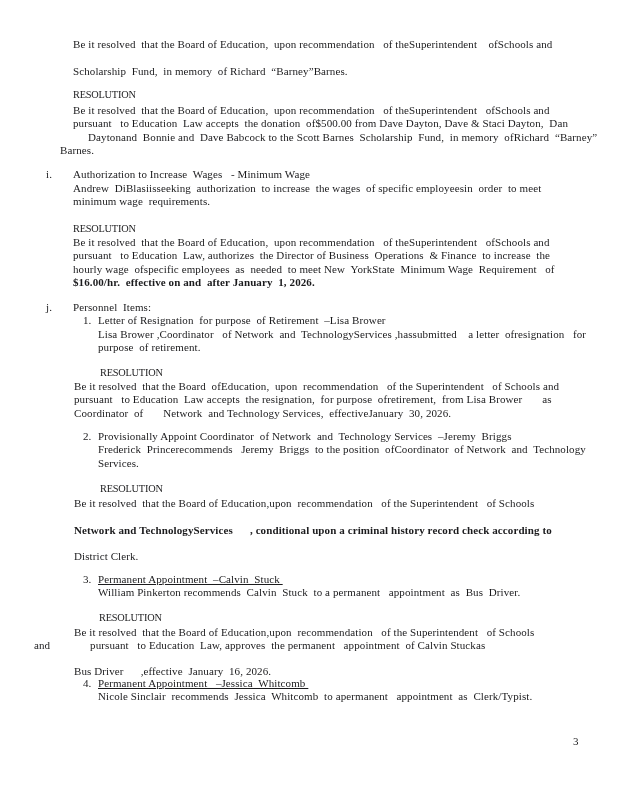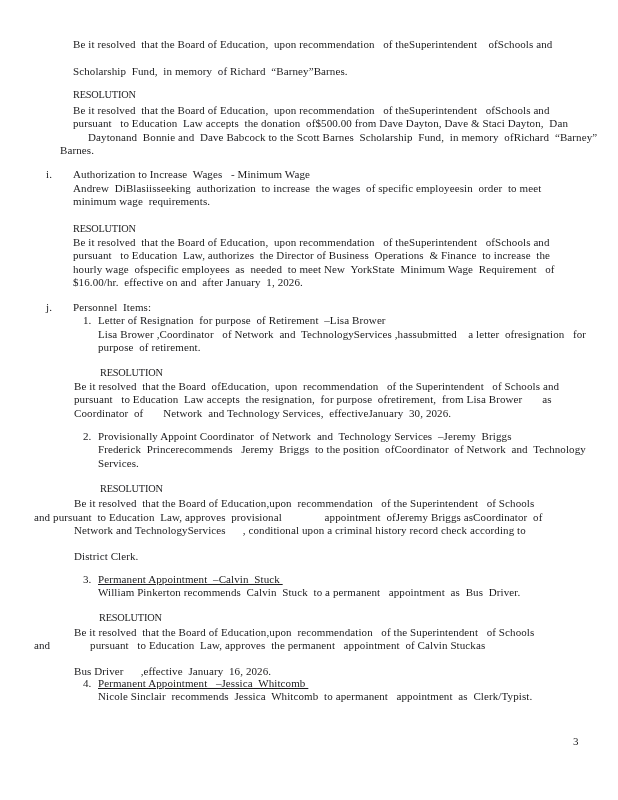--- a/index.html
+++ b/index.html
@@ -47,39 +47,38 @@
     <div class="line" style="left: 73px; top: 131px; margin-left: 15px;">Daytonand  Bonnie and  Dave Babcock to the Scott Barnes  Scholarship  Fund,  in memory  ofRichard  “Barney”</div>
     <div class="line" style="left: 60px; top: 144px;">Barnes.</div>
     <div class="line" style="left: 46px; top: 168px;">i.</div>
     <div class="line" style="left: 73px; top: 168px;">Authorization to Increase  Wages   - Minimum Wage</div>
     <div class="line" style="left: 73px; top: 182px;">Andrew  DiBlasiisseeking  authorization  to increase  the wages  of specific employeesin  order  to meet</div>
     <div class="line" style="left: 73px; top: 195px;">minimum wage  requirements.</div>
     <div class="line heading" style="left: 73px; top: 223px;">RESOLUTION</div>
     <div class="line" style="left: 73px; top: 236px;">Be it resolved  that the Board of Education,  upon recommendation   of theSuperintendent   ofSchools and</div>
     <div class="line" style="left: 73px; top: 249px;">pursuant   to Education  Law, authorizes  the Director of Business  Operations  &amp; Finance  to increase  the</div>
     <div class="line" style="left: 73px; top: 263px;">hourly wage  ofspecific employees  as  needed  to meet New  YorkState  Minimum Wage  Requirement   of</div>
-    <div class="line" style="left: 73px; top: 276px;">$16.00/hr.  effective on and  after January  1, 2026.</div>
+    <div class="line" style="left: 73px; top: 276px; font-weight: bold;">$16.00/hr.  effective on and  after January  1, 2026.</div>
     <div class="line" style="left: 46px; top: 301px;">j.</div>
     <div class="line" style="left: 73px; top: 301px;">Personnel  Items:</div>
     <div class="line" style="left: 83px; top: 314px;">1.</div>
     <div class="line" style="left: 98px; top: 314px;">Letter of Resignation  for purpose  of Retirement  –Lisa Brower</div>
     <div class="line" style="left: 98px; top: 328px;">Lisa Brower ,Coordinator   of Network  and  TechnologyServices ,hassubmitted    a letter  ofresignation   for</div>
     <div class="line" style="left: 98px; top: 341px;">purpose  of retirement.</div>
     <div class="line heading" style="left: 100px; top: 367px;">RESOLUTION</div>
     <div class="line" style="left: 74px; top: 380px;">Be it resolved  that the Board  ofEducation,  upon  recommendation   of the Superintendent   of Schools and</div>
     <div class="line" style="left: 74px; top: 393px;">pursuant   to Education  Law accepts  the resignation,  for purpose  ofretirement,  from Lisa Brower       as</div>
     <div class="line" style="left: 74px; top: 407px;">Coordinator  of       Network  and Technology Services,  effectiveJanuary  30, 2026.</div>
     <div class="line" style="left: 83px; top: 430px;">2.</div>
     <div class="line" style="left: 98px; top: 430px;">Provisionally Appoint Coordinator  of Network  and  Technology Services  –Jeremy  Briggs</div>
     <div class="line" style="left: 98px; top: 443px;">Frederick  Princerecommends   Jeremy  Briggs  to the position  ofCoordinator  of Network  and  Technology</div>
     <div class="line" style="left: 98px; top: 457px;">Services.</div>
     <div class="line heading" style="left: 100px; top: 483px;">RESOLUTION</div>
     <div class="line" style="left: 74px; top: 497px;">Be it resolved  that the Board of Education,upon  recommendation   of the Superintendent   of Schools</div>
-    <div class="line" style="left: 34px; top: 511px;">and pursuant  to Education  Law, approves  provisional               appointment  ofJeremy Briggs asCoordinator  of</div>
-    <div class="line" style="left: 74px; top: 524px;">Network and TechnologyServices      , conditional upon a criminal history record check according to</div>
+    <div class="line" style="left: 74px; top: 524px; font-weight: bold;">Network and TechnologyServices      , conditional upon a criminal history record check according to</div>
     <div class="line" style="left: 74px; top: 550px;">District Clerk.</div>
     <div class="line" style="left: 83px; top: 573px;">3.</div>
     <div class="line underline" style="left: 98px; top: 573px;">Permanent Appointment  –Calvin  Stuck </div>
     <div class="line" style="left: 98px; top: 586px;">William Pinkerton recommends  Calvin  Stuck  to a permanent   appointment  as  Bus  Driver.</div>
     <div class="line heading" style="left: 99px; top: 612px;">RESOLUTION</div>
     <div class="line" style="left: 74px; top: 626px;">Be it resolved  that the Board of Education,upon  recommendation   of the Superintendent   of Schools</div>
     <div class="line" style="left: 34px; top: 639px;">and              pursuant   to Education  Law, approves  the permanent   appointment  of Calvin Stuckas</div>
     <div class="line" style="left: 74px; top: 652px; margin-top: 13px;">Bus Driver      ,effective  January  16, 2026.</div>
     <div class="line" style="left: 83px; top: 677px;">4.</div>
     <div class="line underline" style="left: 98px; top: 677px;">Permanent Appointment   –Jessica  Whitcomb </div>

